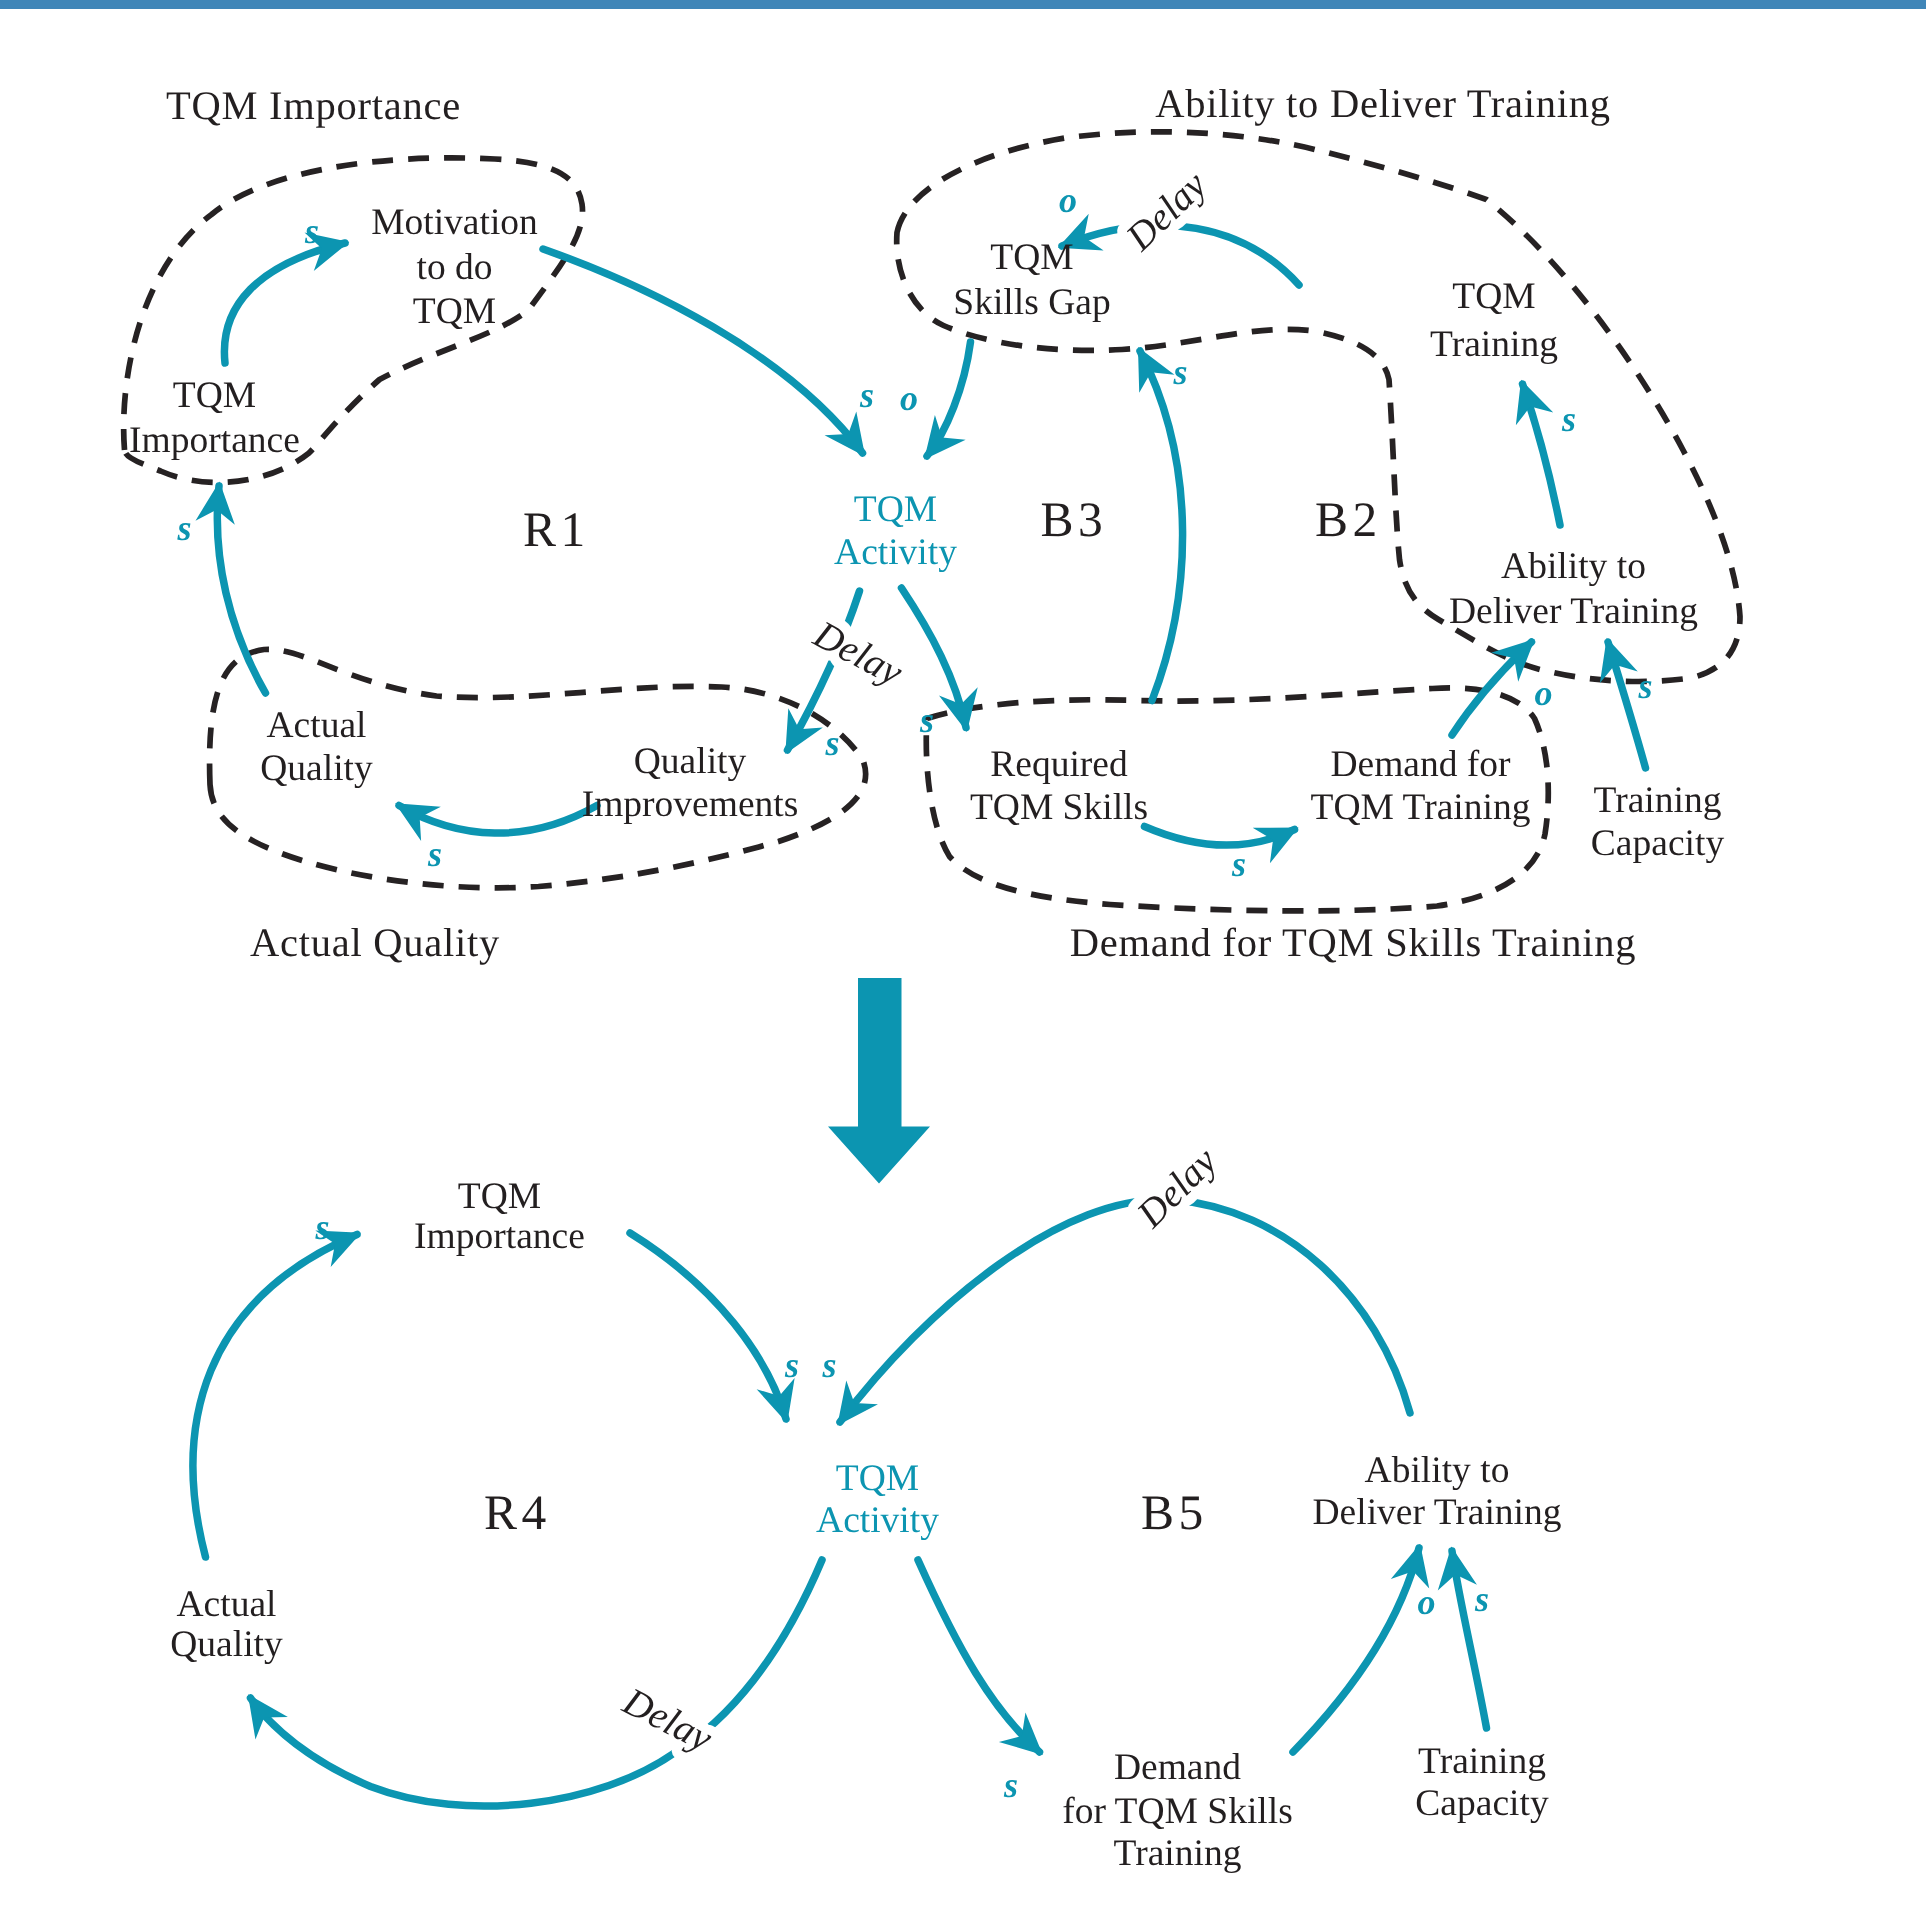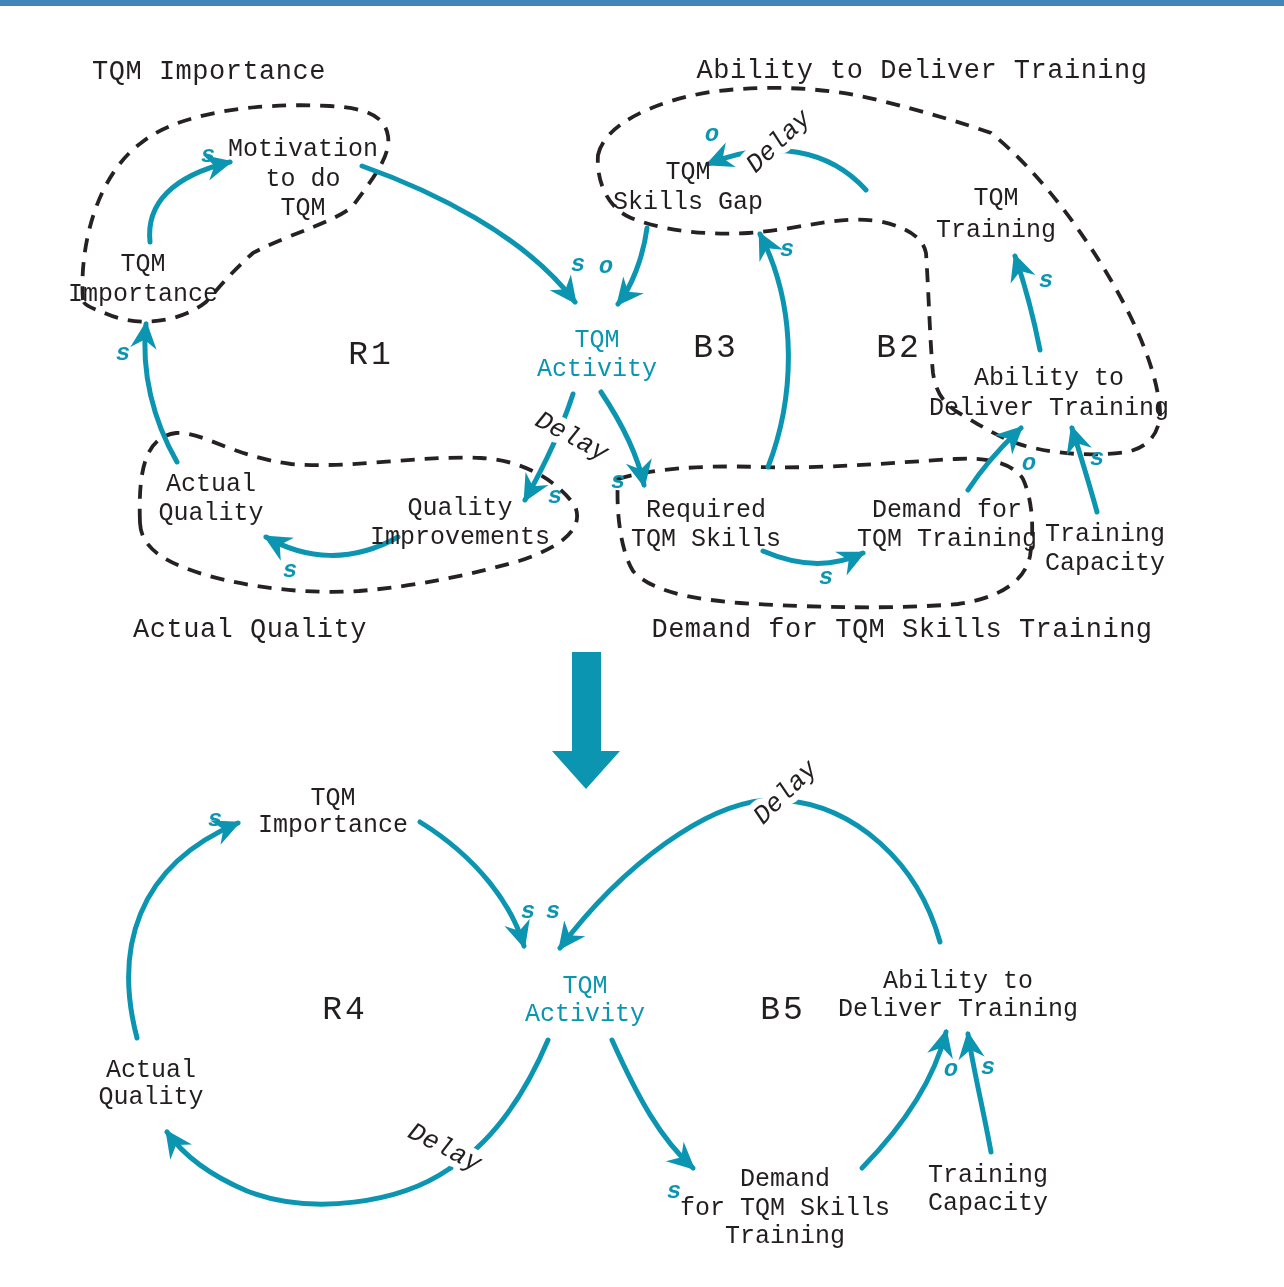--- a/index.html
+++ b/index.html
@@ -4,21 +4,21 @@
 <style>
   :root{
     --teal:#0c95b1;
     --ink:#231f20;
     --dash:#262223;
     --top_bar:#4086b8;
     --bg:#ffffff;
   }
   html,body{margin:0;padding:0;background:var(--bg);}
   #stage{position:relative;width:1284px;height:1287px;background:var(--bg);
-         font-family:Liberation Mono, monospace;}
+         font-family:Liberation Serif, serif;}
   svg{display:block;}
   .blob{fill:none;stroke:var(--dash);stroke-width:3.8;stroke-dasharray:14 10;stroke-linecap:butt;}
   .arrow{fill:none;stroke:var(--teal);stroke-width:5;stroke-linecap:round;}
   .node{font-size:25px;fill:var(--ink);text-anchor:middle;}
   .node-teal{fill:var(--teal);}
   .heading{font-size:27px;fill:var(--ink);text-anchor:middle;letter-spacing:.5px;}
   .loop{font-size:33px;fill:var(--ink);text-anchor:middle;letter-spacing:3px;}
   .pol{font-size:24px;font-style:italic;font-weight:bold;fill:var(--teal);text-anchor:middle;}
   .delay{font-size:26px;font-style:italic;fill:var(--ink);text-anchor:middle;
          paint-order:stroke;stroke:#fff;stroke-width:13;stroke-linejoin:round;}

